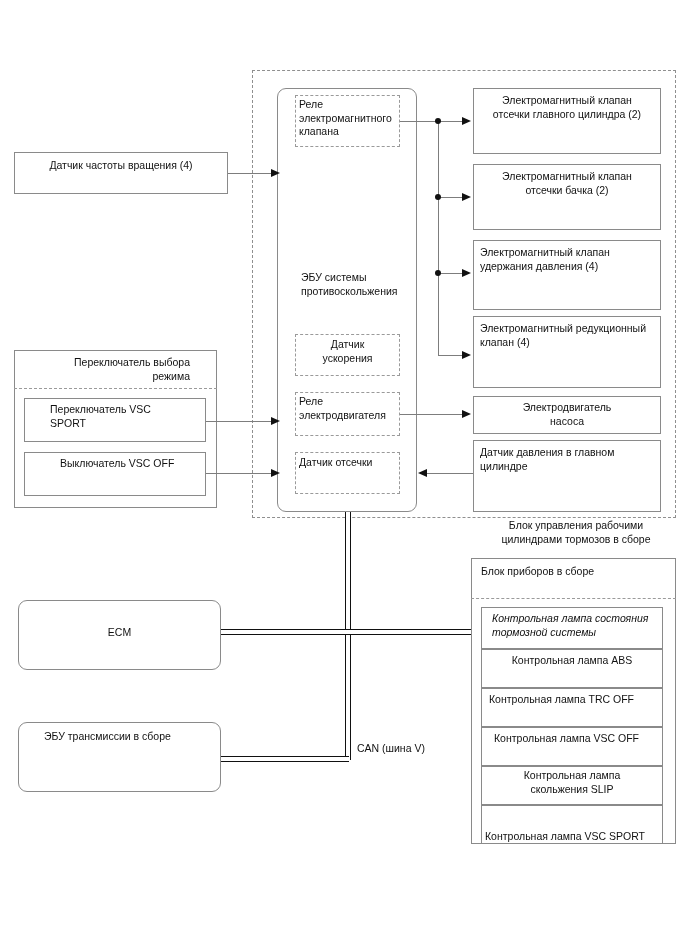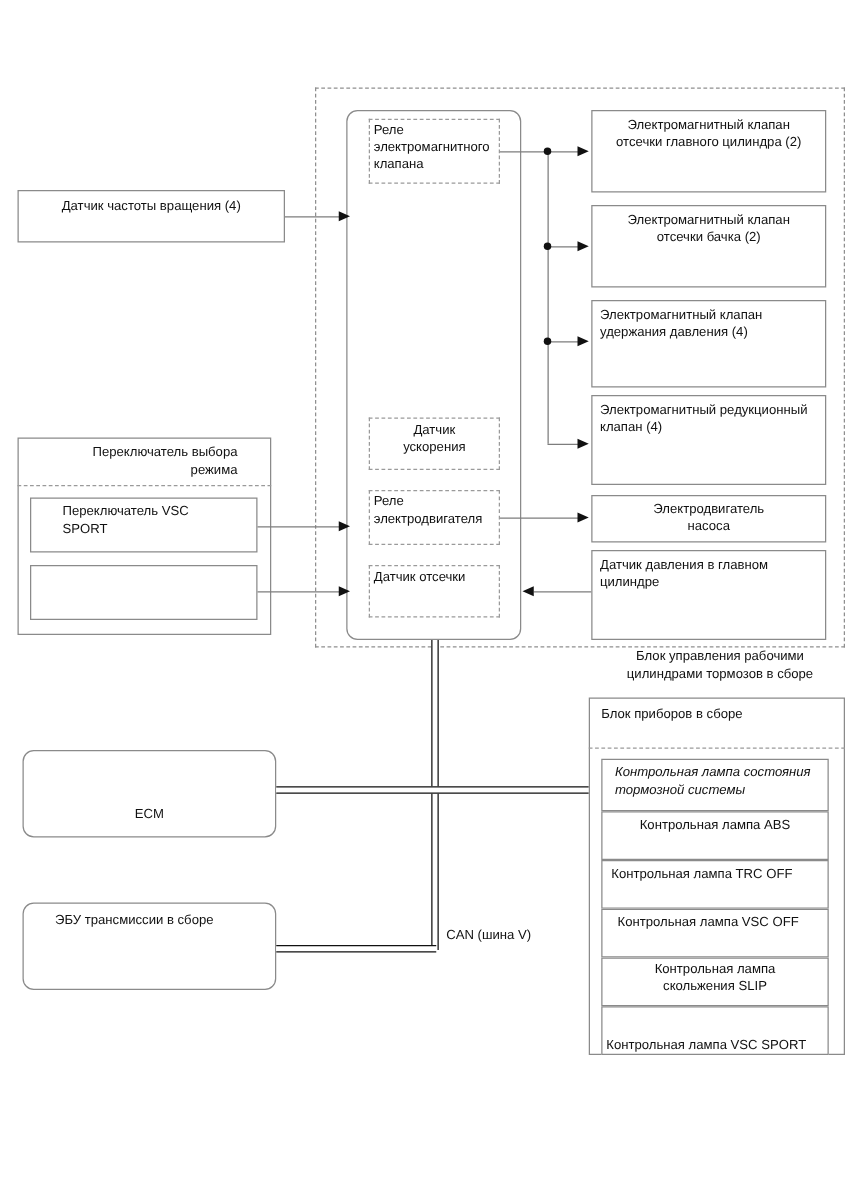--- a/index.html
+++ b/index.html
@@ -41,20 +41,22 @@
 
 <div id="stage">
 
   <div class="dashcontainer" style="left:252px;top:70px;width:424px;height:448px;"></div>
 
   <div class="free ctr" style="left:476px;top:518px;width:200px;text-align:center;white-space:pre-line;">Блок управления рабочими
 цилиндрами тормозов в сборе</div>
 
   <div class="rbox" style="left:277px;top:88px;width:140px;height:424px;"></div>
 
+  <div class="boxtext lft" style="left:277px;top:265px;width:140px;white-space:pre-line;padding-left:24px;">ЭБУ системы
+противоскольжения</div>
 
   <div class="dbox" style="left:295px;top:95px;width:105px;height:52px;"></div>
   <div class="boxtext lft" style="left:295px;top:95px;width:105px;white-space:pre-line;padding:3px 4px 0 4px;line-height:13.5px;">Реле
 электромагнитного
 клапана</div>
 
   <div class="dbox" style="left:295px;top:334px;width:105px;height:42px;"></div>
   <div class="boxtext ctr" style="left:295px;top:334px;width:105px;white-space:pre-line;padding:4px 4px 0 4px;line-height:13.5px;text-align:center;">Датчик
 ускорения</div>
 
@@ -123,29 +125,30 @@
   <div class="boxtext ctr" style="left:14px;top:350px;width:183px;text-align:right;white-space:pre-line;padding-top:5px;">Переключатель выбора
 режима</div>
 
   <div style="position:absolute;left:14px;top:388px;width:203px;height:0;border-top:1px dashed #9a9a9a;"></div>
 
   <div class="box" style="left:24px;top:398px;width:182px;height:44px;"></div>
   <div class="boxtext lft" style="left:24px;top:398px;width:204px;white-space:pre-line;padding-left:26px;padding-top:4px;">Переключатель VSC
 SPORT</div>
 
   <div class="box" style="left:24px;top:452px;width:182px;height:44px;"></div>
+  <div class="boxtext lft" style="left:24px;top:452px;width:182px;white-space:pre-line;padding-left:36px;padding-top:4px;">Выключатель VSC OFF</div>
 
   <div class="hl" style="left:206px;top:421px;width:66px;"></div>
   <div class="ar-r" style="left:271px;top:416.5px;"></div>
 
   <div class="hl" style="left:206px;top:473px;width:66px;"></div>
   <div class="ar-r" style="left:271px;top:468.5px;"></div>
 
   <div class="rbox" style="left:18px;top:600px;width:203px;height:70px;"></div>
-  <div class="boxtext ctr" style="left:18px;top:600px;width:203px;text-align:center;padding-top:25px;margin-top:19px;">ECM</div>
+  <div class="boxtext ctr" style="left:18px;top:600px;width:203px;text-align:center;padding-top:25px;">ECM</div>
 
   <div class="rbox" style="left:18px;top:722px;width:203px;height:70px;"></div>
   <div class="boxtext lft" style="left:18px;top:722px;width:203px;padding-left:26px;padding-top:7px;">ЭБУ трансмиссии в сборе</div>
 
   <div class="canv" style="left:345px;top:512px;height:121px;"></div>
 
   <div class="canv" style="left:345px;top:629px;height:131px;"></div>
 
   <div class="canh" style="left:221px;top:629px;width:252px;"></div>
 

